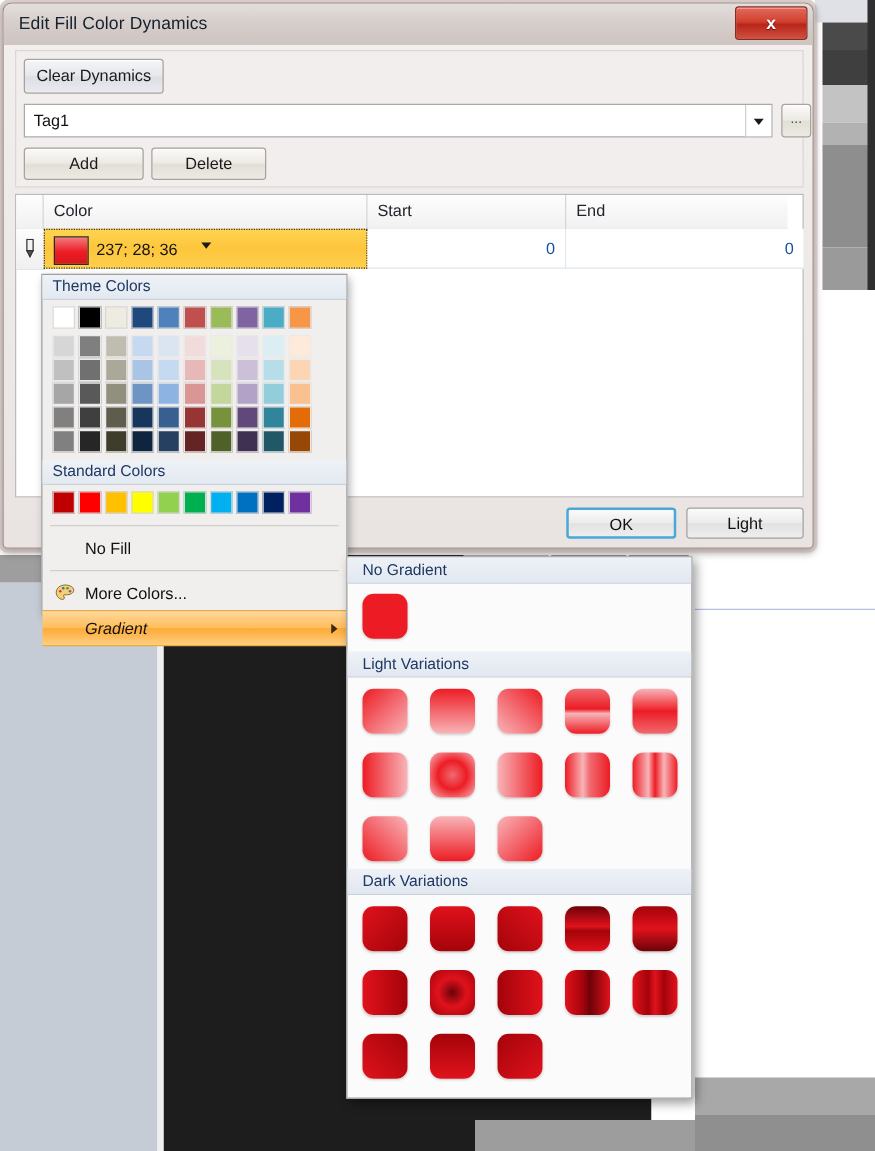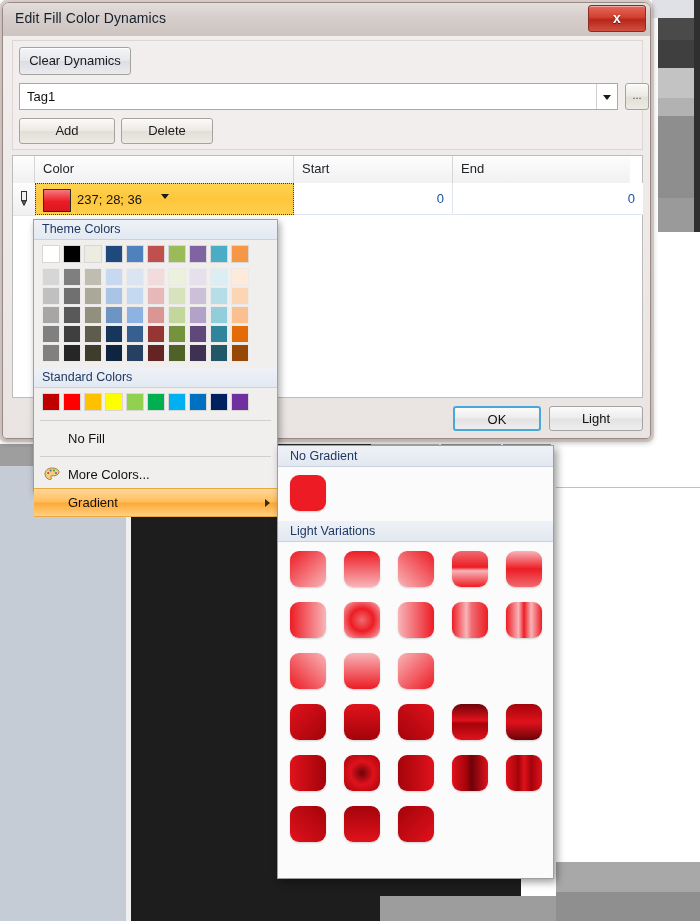--- a/index.html
+++ b/index.html
@@ -155,20 +155,21 @@
   #std-colors-grid{padding-top:5px;padding-bottom:5px;}
   .menu-sep{height:1px;background:#cfcfcf;margin:4px 6px;}
   .menu-item{
     height:27px;line-height:27px;font-size:13px;color:#111;padding-left:34px;
     position:relative;cursor:pointer;
   }
   #gradient-item{
     background:linear-gradient(180deg,#ffd89b 0%,#ffbe5c 48%,#fdaa36 52%,#ffcf83 100%);
     border-top:1px solid #e8a93d;border-bottom:1px solid #e8a93d;
     color:#121212;
+    font-style:italic;
   }
   #gradient-arrow{
     position:absolute;right:7px;top:10px;width:0;height:0;
     border-top:4px solid transparent;border-bottom:4px solid transparent;
     border-left:5px solid #3a2a10;
   }
   #palette-icon{position:absolute;left:10px;top:6px;width:16px;height:15px;}
 
   
   #gradient-menu{
@@ -401,20 +402,21 @@
       <div class="gsw" style="background: linear-gradient(90deg, rgb(237, 28, 36) 0%, rgb(248, 180, 184) 100%);"></div>
       <div class="gsw" style="background: radial-gradient(circle, rgb(240, 106, 112) 0%, rgb(237, 28, 36) 45%, rgb(248, 180, 184) 100%);"></div>
       <div class="gsw" style="background: linear-gradient(270deg, rgb(237, 28, 36) 0%, rgb(248, 180, 184) 100%);"></div>
       <div class="gsw" style="background: linear-gradient(90deg, rgb(237, 28, 36) 0%, rgb(248, 180, 184) 40%, rgb(240, 106, 112) 55%, rgb(237, 28, 36) 100%);"></div>
       <div class="gsw" style="background: linear-gradient(90deg, rgb(237, 28, 36) 0%, rgb(248, 180, 184) 35%, rgb(237, 28, 36) 50%, rgb(248, 180, 184) 70%, rgb(237, 28, 36) 100%);"></div>
       <div class="gsw" style="background: linear-gradient(45deg, rgb(237, 28, 36) 0%, rgb(248, 180, 184) 100%);"></div>
       <div class="gsw" style="background: linear-gradient(0deg, rgb(237, 28, 36) 0%, rgb(248, 180, 184) 100%);"></div>
       <div class="gsw" style="background: linear-gradient(315deg, rgb(237, 28, 36) 0%, rgb(248, 180, 184) 100%);"></div>
     </div>
 
+  <div class="grad-section">Dark Variations</div>
   <div class="grad-grid" id="dark-grid">
       <div class="gsw" style="background: linear-gradient(135deg, rgb(224, 18, 28) 0%, rgb(164, 3, 10) 100%);"></div>
       <div class="gsw" style="background: linear-gradient(rgb(224, 18, 28) 0%, rgb(164, 3, 10) 100%);"></div>
       <div class="gsw" style="background: linear-gradient(225deg, rgb(224, 18, 28) 0%, rgb(164, 3, 10) 100%);"></div>
       <div class="gsw" style="background: linear-gradient(rgb(109, 2, 8) 0%, rgb(224, 18, 28) 45%, rgb(164, 3, 10) 55%, rgb(224, 18, 28) 100%);"></div>
       <div class="gsw" style="background: linear-gradient(rgb(164, 3, 10) 0%, rgb(224, 18, 28) 50%, rgb(109, 2, 8) 100%);"></div>
       <div class="gsw" style="background: linear-gradient(90deg, rgb(224, 18, 28) 0%, rgb(164, 3, 10) 100%);"></div>
       <div class="gsw" style="background: radial-gradient(circle, rgb(109, 2, 8) 0%, rgb(224, 18, 28) 45%, rgb(164, 3, 10) 100%);"></div>
       <div class="gsw" style="background: linear-gradient(270deg, rgb(224, 18, 28) 0%, rgb(164, 3, 10) 100%);"></div>
       <div class="gsw" style="background: linear-gradient(90deg, rgb(224, 18, 28) 0%, rgb(164, 3, 10) 40%, rgb(109, 2, 8) 55%, rgb(224, 18, 28) 100%);"></div>

